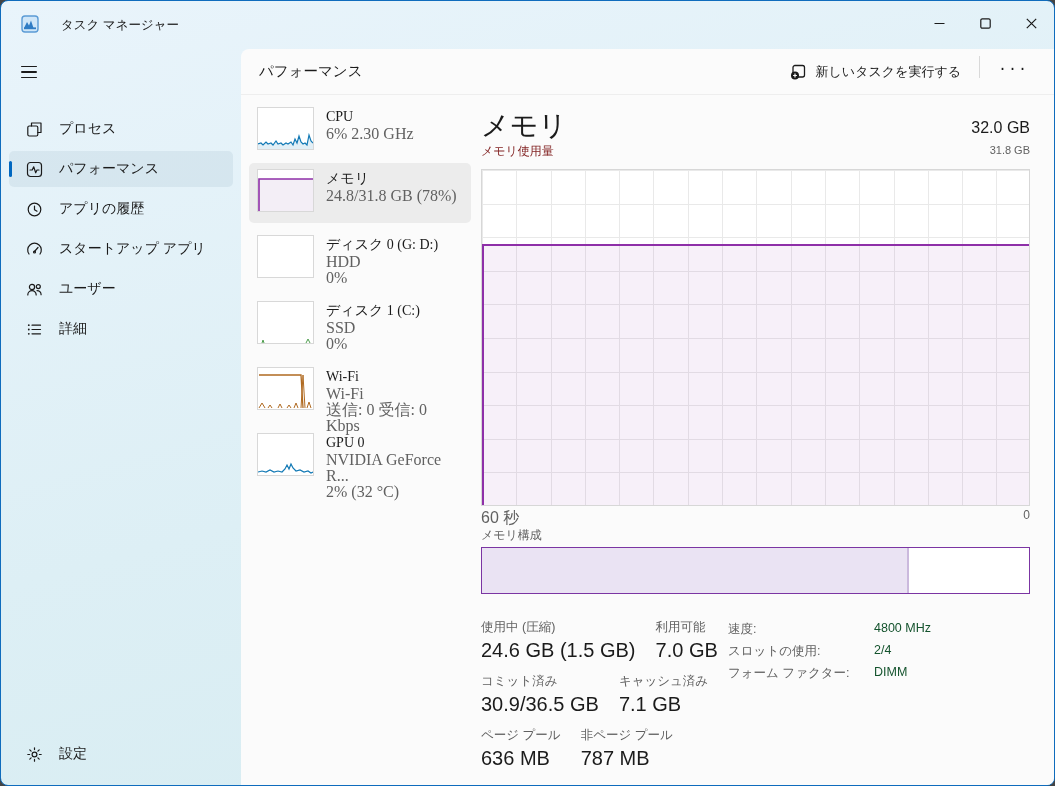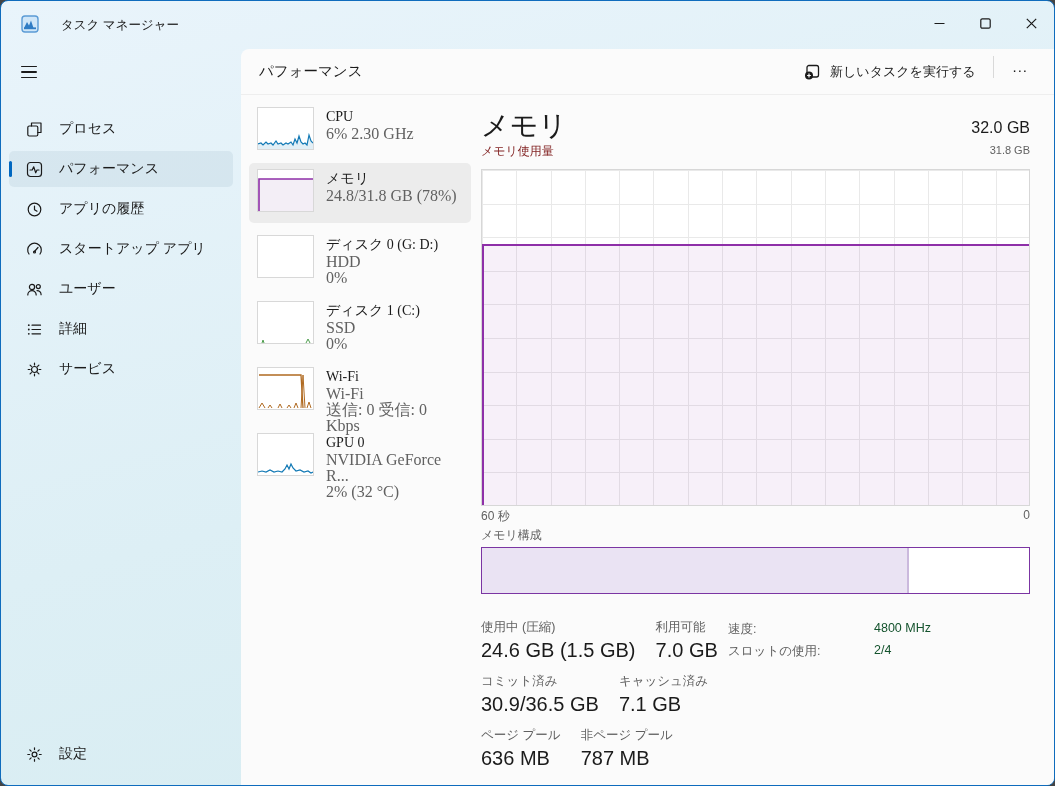--- a/index.html
+++ b/index.html
@@ -30,21 +30,21 @@
   .nav-icon { width:17px; height:17px; flex:0 0 17px; }
   .nav-icon svg { width:17px; height:17px; stroke:#1b1b1b; fill:none; stroke-width:1.2; stroke-linecap:round; stroke-linejoin:round; }
   .settings-item { top:auto; bottom:13px; }
 
   
   .panel { position:absolute; left:240px; top:48px; right:0; bottom:0; background:#fbfbfb;
            border-radius:8px 0 0 0; }
   .panel-header { position:absolute; top:0; left:0; right:0; height:46px; display:flex; align-items:center;
                   padding:0 14px 0 18px; border-bottom:1px solid #eeeeee; }
   .page-title { font-size:14.5px; }
-  .header-right { margin-left:auto; display:flex; align-items:flex-start; }
+  .header-right { margin-left:auto; display:flex; align-items:flex-start;font-family:Liberation Mono, monospace; }
   .runtask { display:flex; align-items:center; gap:9px; font-size:13px; padding:7px 12px; border-radius:5px; }
   .divider-v { width:1px; height:22px; background:#d9d9d9; margin:0 6px; }
   .more-btn { font-size:15px; letter-spacing:1px; padding:2px 12px 10px 12px; border-radius:5px; }
 
   
   .perf-row { position:absolute; left:8px; width:222px; display:flex; gap:12px; padding:6px 8px; border-radius:5px;font-family:Liberation Serif, serif; }
   .perf-row.selected { background:#ececec; }
   .thumb { width:57px; height:43px; border:1px solid #d8d8d8; background:#fff; flex:0 0 57px; }
   .thumb svg { display:block; width:55px; height:41px; }
   .p-title { font-size:14px; line-height:19px; }
@@ -54,21 +54,21 @@
   .main { position:absolute; left:240px; top:0; width:549px; bottom:0; }
   .mem-title { position:absolute; left:0; top:58px; font-size:28px; font-weight:400; }
   .mem-cap { position:absolute; right:0; top:70px; font-size:16px; }
   .u-label { position:absolute; left:0; top:94px; font-size:12px; color:#7f1d1d; }
   .u-max { position:absolute; right:0; top:95px; font-size:11px; color:#616161; }
   .chart { position:absolute; left:0; top:120px; width:549px; height:337px; border:1px solid #d7d7d7; background:
       repeating-linear-gradient(to right, #e9e9e9 0 1px, transparent 1px 34.3px),
       repeating-linear-gradient(to bottom, #e9e9e9 0 1px, transparent 1px 33.6px), #fff; }
   .chart-fill { position:absolute; left:0; right:0; bottom:0; background:rgba(142,47,168,0.07);
                 border-top:2px solid #8e2fa8; border-left:2px solid #8e2fa8; }
-  .x-left { position:absolute; left:0; top:459px; font-size:12px; color:#616161; }
+  .x-left { position:absolute; left:0; top:459px; font-size:16px; color:#616161; }
   .x-right { position:absolute; right:0; top:459px; font-size:12px; color:#616161; }
   .comp-label { position:absolute; left:0; top:478px; font-size:12px; color:#616161; }
   .comp-bar { position:absolute; left:0; top:498px; width:549px; height:47px; border:1px solid #7b35a3; background:#fff; }
   .comp-fill { position:absolute; left:0; top:0; bottom:0; background:#eae3f3; border-right:2px solid #cbb9dd; }
 
   .stats { position:absolute; left:0; top:570px; width:245px; }
   .stat-row { display:flex; gap:20px; margin-bottom:11px; }
   .s-label { font-size:12.5px; color:#5f5f5f; margin-bottom:3px; white-space:nowrap; }
   .s-value { font-size:20px; white-space:nowrap; }
 
@@ -180,30 +180,20 @@
         <svg viewBox="0 0 17 17">
             <circle cx="2.8" cy="4.2" r="0.9" fill="#1b1b1b" stroke="none"></circle>
             <circle cx="2.8" cy="8.5" r="0.9" fill="#1b1b1b" stroke="none"></circle>
             <circle cx="2.8" cy="12.8" r="0.9" fill="#1b1b1b" stroke="none"></circle>
             <path d="M6,4.2 H14.5 M6,8.5 H14.5 M6,12.8 H14.5"></path>
           </svg>
       </span>
       <span>詳細</span>
     </div>
 
-    <div class="nav-item" style="top:260px">
-
-      <span class="nav-icon">
-        <svg viewBox="0 0 17 17">
-            <circle cx="8.5" cy="8.5" r="3"></circle>
-            <path d="M8.5,2.2 V4 M8.5,13 V14.8 M2.2,8.5 H4 M13,8.5 H14.8 M4.1,4.1 L5.4,5.4 M11.6,11.6 L12.9,12.9 M12.9,4.1 L11.6,5.4 M5.4,11.6 L4.1,12.9"></path>
-          </svg>
-      </span>
-      <span>サービス</span>
-    </div>
 
     <div class="nav-item settings-item">
 
       <span class="nav-icon">
         <svg viewBox="0 0 17 17">
             <circle cx="8.5" cy="8.5" r="2.4"></circle>
             <path d="M8.5,1.8 V3.6 M8.5,13.4 V15.2 M1.8,8.5 H3.6 M13.4,8.5 H15.2 M3.8,3.8 L5.1,5.1 M11.9,11.9 L13.2,13.2 M13.2,3.8 L11.9,5.1 M5.1,11.9 L3.8,13.2"></path>
           </svg>
       </span>
       <span>設定</span>
@@ -359,17 +349,21 @@
 
       <div class="details">
         <div class="d-row">
           <span class="d-label">速度:</span>
           <span class="d-value">4800 MHz</span>
         </div>
         <div class="d-row">
           <span class="d-label">スロットの使用:</span>
           <span class="d-value">2/4</span>
         </div>
+        <div class="d-row">
+          <span class="d-label">フォーム ファクター:</span>
+          <span class="d-value">DIMM</span>
+        </div>
       </div>
     </div>
 
   </div>
 </div>
 
 </body></html>

